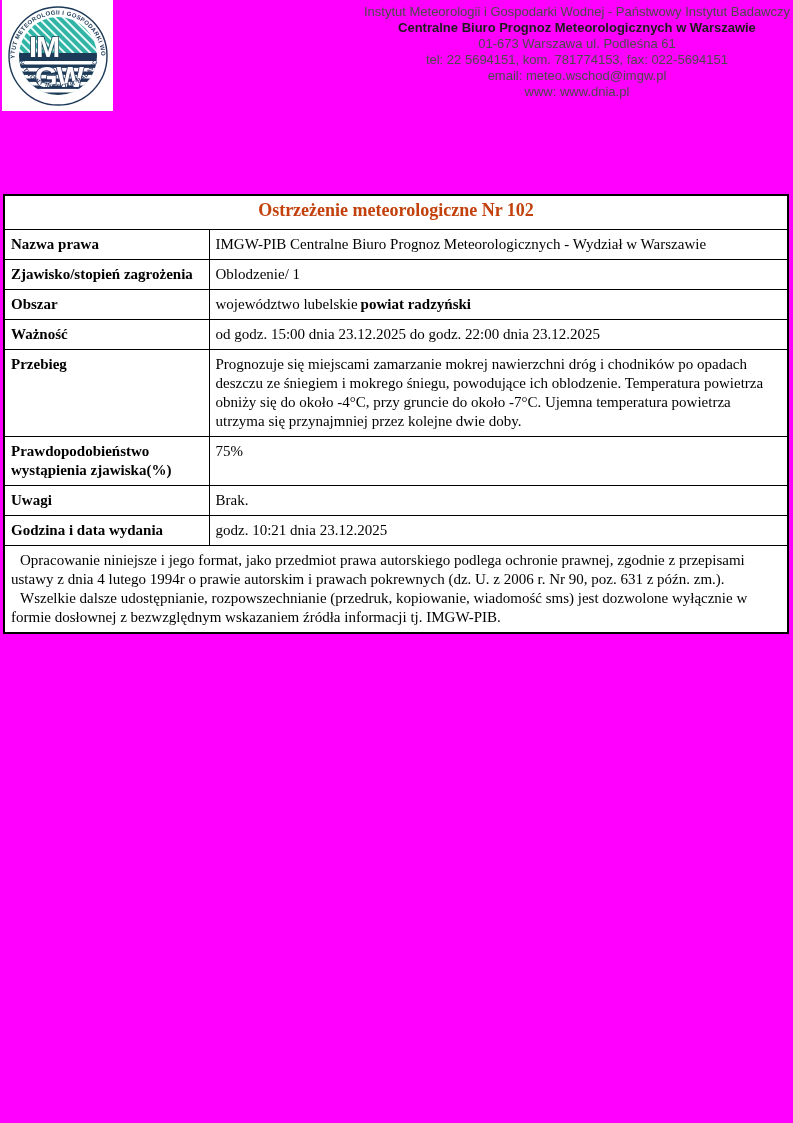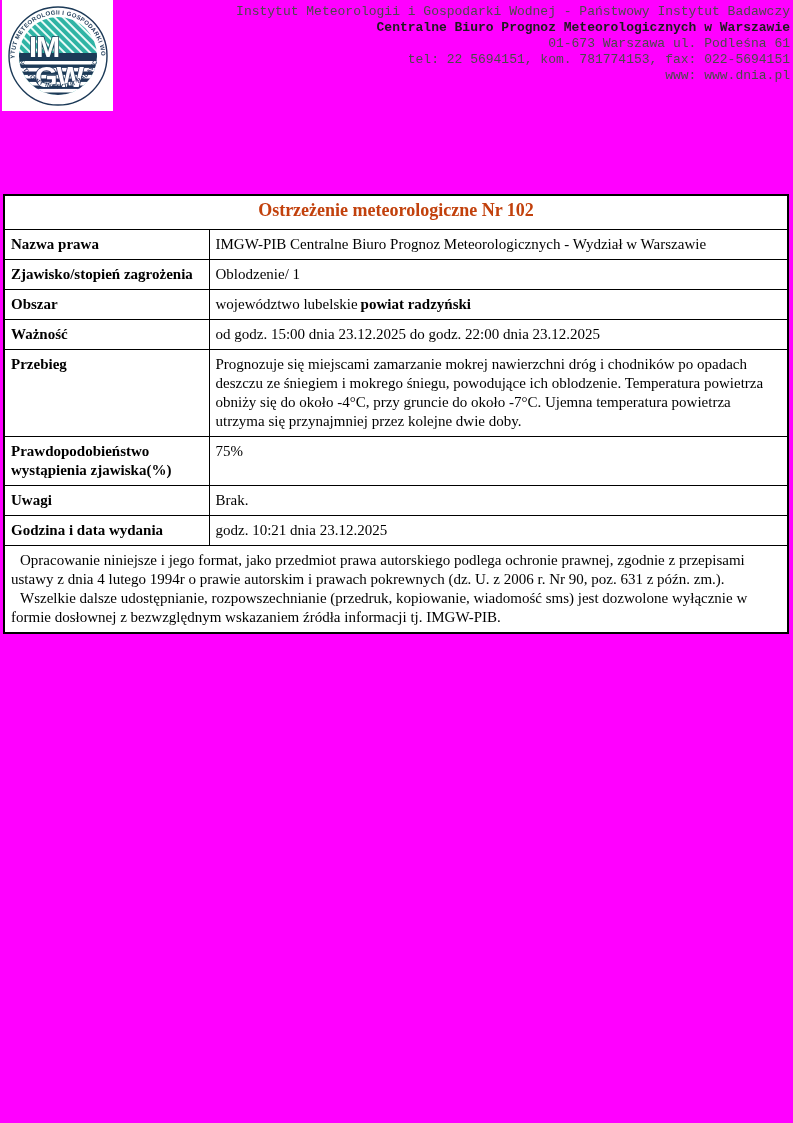--- a/index.html
+++ b/index.html
@@ -14,22 +14,22 @@
   .logo-box {
     position: absolute;
     left: 2px; top: 0;
     width: 111px; height: 111px;
     background: #ffffff;
     display: flex; align-items: center; justify-content: center;
   }
   .header-contact {
     position: absolute;
     top: 4px; right: 3px;
-    text-align: right;
-    font-family: Liberation Mono, monospace;
+    text-align: center;
+    font-family: Liberation Sans, sans-serif;
     font-size: 13px;
     line-height: 16px;
     color: #4a4a4a;
   }
   .header-contact .bureau-line {
     font-weight: bold;
     color: #1c1c1c;
   }
 
   
@@ -123,20 +123,21 @@
       <textPath href="#arcBottom" startOffset="50%" text-anchor="middle">PAŃSTWOWY INSTYTUT BADAWCZY</textPath>
     </text>
   </svg>
 </div>
 
 <div class="header-contact">
   <div>Instytut Meteorologii i Gospodarki Wodnej - Państwowy Instytut Badawczy</div>
   <div class="bureau-line">Centralne Biuro Prognoz Meteorologicznych w Warszawie</div>
   <div>01-673 Warszawa ul. Podleśna 61</div>
   <div>tel: 22 5694151, kom. 781774153, fax: 022-5694151</div>
+  <div>email: meteo.wschod@imgw.pl</div>
   <div>www: www.dnia.pl</div>
 </div>
 
 <table class="warning">
   <tbody>
     <tr>
       <td class="title-cell" colspan="2">Ostrzeżenie meteorologiczne Nr 102</td>
     </tr>
 
     <tr>

